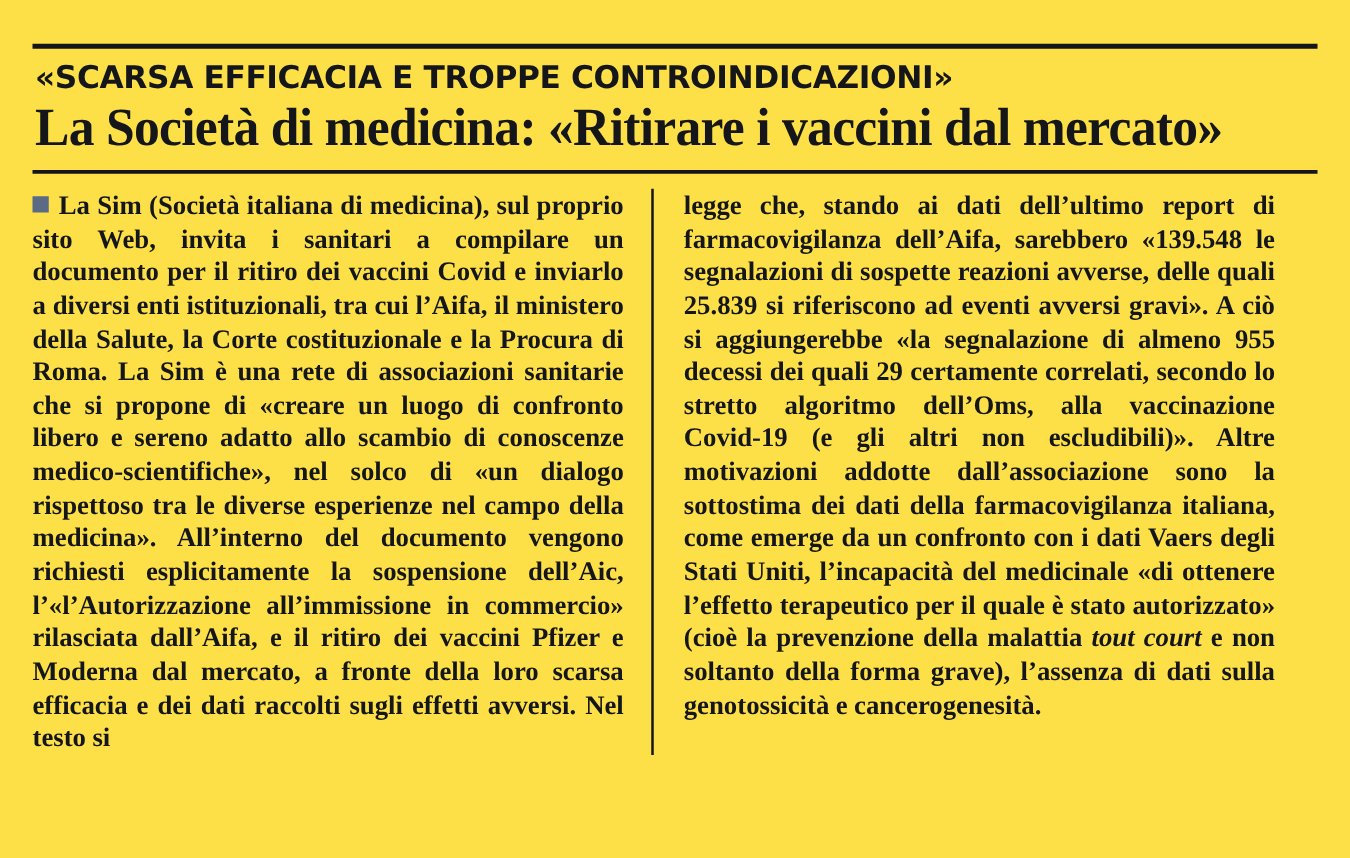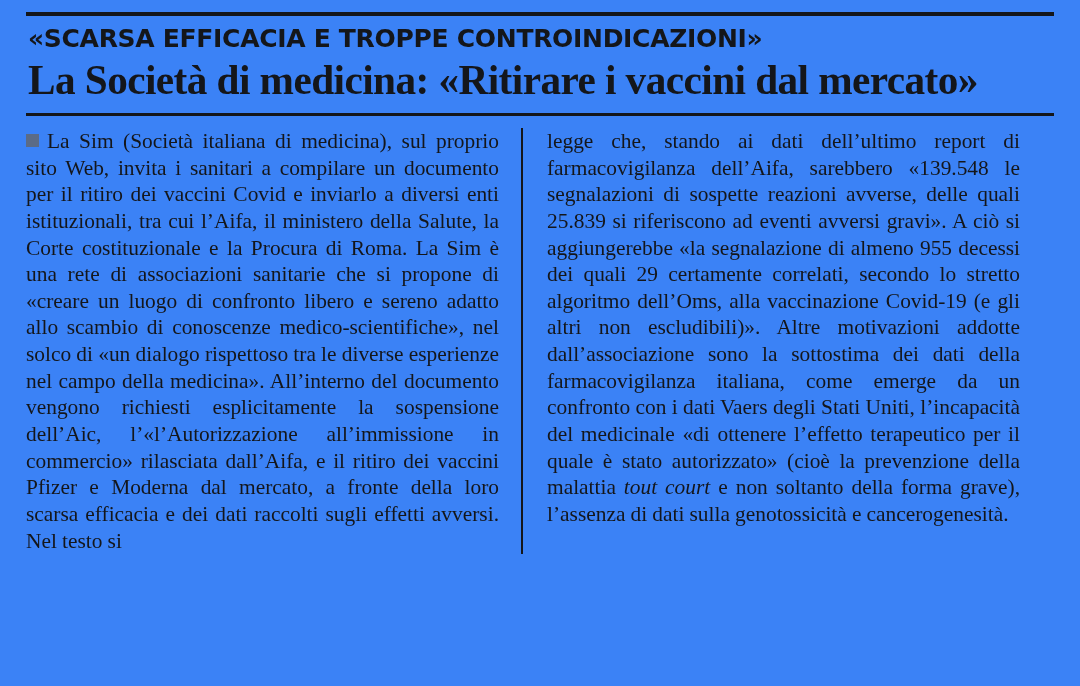--- a/index.html
+++ b/index.html
@@ -12,22 +12,22 @@
     height: 686px;
     font-family: "Liberation Serif", serif;
     color: #14161a;
     overflow: hidden;
   }
   #article {
     position: relative;
     width: 1080px;
     height: 686px;
     box-sizing: border-box;
-    background: #3b82f6;
-    padding: 12px 26px 10px 26px;
+    background: #fde047;
+    padding: 35px 26px 10px 26px;
   }
   .rule-top {
     height: 4px;
     background: #14161a;
     margin: 0 0 10px 0;
   }
   .kicker {
     font-family: "DejaVu Sans", sans-serif;
     font-weight: bold;
     font-size: 25px;
@@ -73,21 +73,21 @@
     font-family: "Liberation Serif", serif;
     font-size: 21.4px;
     line-height: 1.245;
     text-align: justify;
     color: #14161a;
     margin: 0;
     hyphens: manual;
     word-spacing: -0.2px;
   }
   .body-text b, .lead-bold {
-    font-weight: normal;
+    font-weight: bold;
   }
   .bullet {
     display: inline-block;
     width: 13px;
     height: 13px;
     background: #5b6b86;
     margin-right: 8px;
     vertical-align: 1px;
   }
   em { font-style: italic; margin-top: 16px; }

